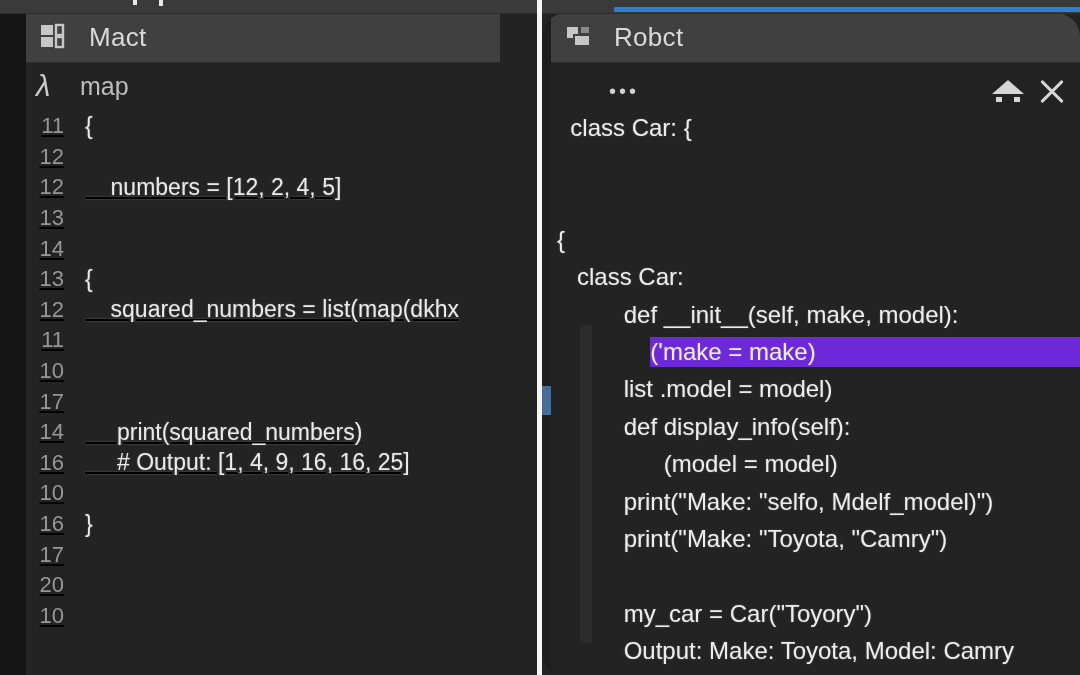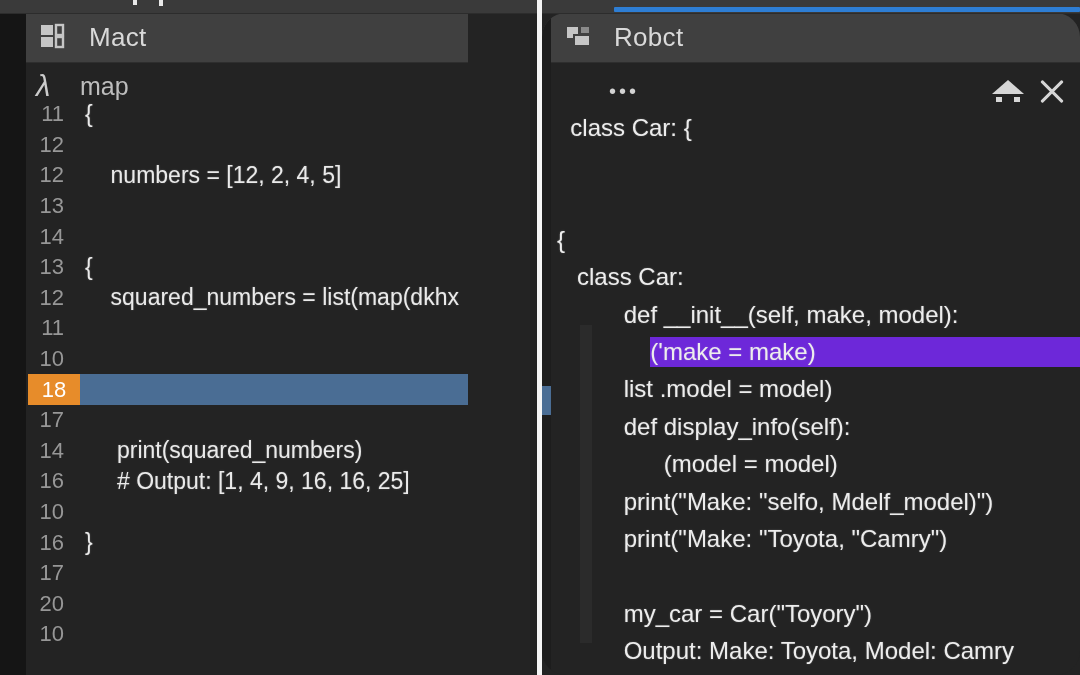--- a/index.html
+++ b/index.html
@@ -15,40 +15,40 @@
   .artifact{position:absolute;background:#e8e8e8;z-index:21;}
   .blue-bar{position:absolute;left:614px;top:7px;width:466px;height:5px;
     background:var(--tab-indicator);z-index:22;border-radius:1px;}
 
   
   .divider{position:absolute;left:537px;top:0;width:5px;height:675px;
     background:#f5f5f5;z-index:40;}
 
   
   .pane{position:absolute;top:13px;height:662px;overflow:hidden;background:#232323;}
-  .pane-left{left:0;width:468px;}
+  .pane-left{left:0;width:468px;padding-left:32px;}
   .pane-right{left:542px;width:538px;border-radius:24px;}
 
   .pane-header{position:absolute;left:0;top:0;right:0;height:49px;
     background:#404040;border-bottom:1px solid #2e2e2e;
     display:flex;align-items:center;z-index:8;}
   .pane-header .title{color:#d9d9d9;font-size:26px;letter-spacing:.3px;}
 
   .dark-strip-left{position:absolute;left:0;top:0;width:26px;height:662px;background:#151515;z-index:9;}
   .dark-strip-right{position:absolute;left:0;top:0;width:9px;height:662px;background:#1d1d1d;z-index:9;}
   .blue-mark{position:absolute;left:0;top:373px;width:9px;height:29px;background:var(--sel-blue);z-index:10;}
 
   
   .symbol-row{position:absolute;left:0;top:49px;width:100%;height:49px;
     display:flex;align-items:center;z-index:6;}
   .lambda{width:80px;box-sizing:border-box;padding-left:36px;
     color:#cccccc;font-size:29px;font-style:italic;line-height:1;}
   .symbol-label{color:#bdbdbd;font-size:25px;}
 
-  .lrows{position:absolute;left:0;top:86px;width:100%;z-index:6;}
+  .lrows{position:absolute;left:0;top:98px;width:100%;z-index:6;text-decoration:underline;}
   .lrow{display:flex;height:30.6px;align-items:center;}
   .lrow .gut{width:80px;box-sizing:border-box;height:100%;
     display:flex;align-items:center;justify-content:flex-end;
     padding-right:16px;position:relative;z-index:7;}
   .lrow .gut span{color:#979797;font-size:22px;}
   .lrow .code{flex:1;height:100%;display:flex;align-items:center;
     color:#eaeaea;font-size:23px;white-space:pre;overflow:hidden;
     padding-left:5px;text-shadow:0 0 2px rgba(235,235,235,.28);}
   .lrow.subtle .code{background:#2c2c2c;}
   .lrow.selected .gut{padding:0;}
@@ -157,26 +157,20 @@
         <div class="code">    squared_numbers = list(map(dkhx</div>
       </div>
       <div class="lrow subtle">
         <div class="gut">
           <span>11</span>
         </div>
       </div>
       <div class="lrow">
         <div class="gut">
           <span>10</span>
-        </div>
-        <div class="code"></div>
-      </div>
-      <div class="lrow selected">
-        <div class="gut">
-          <span class="badge">18</span>
         </div>
         <div class="code"></div>
       </div>
       <div class="lrow">
         <div class="gut">
           <span>17</span>
         </div>
         <div class="code"></div>
       </div>
       <div class="lrow">

